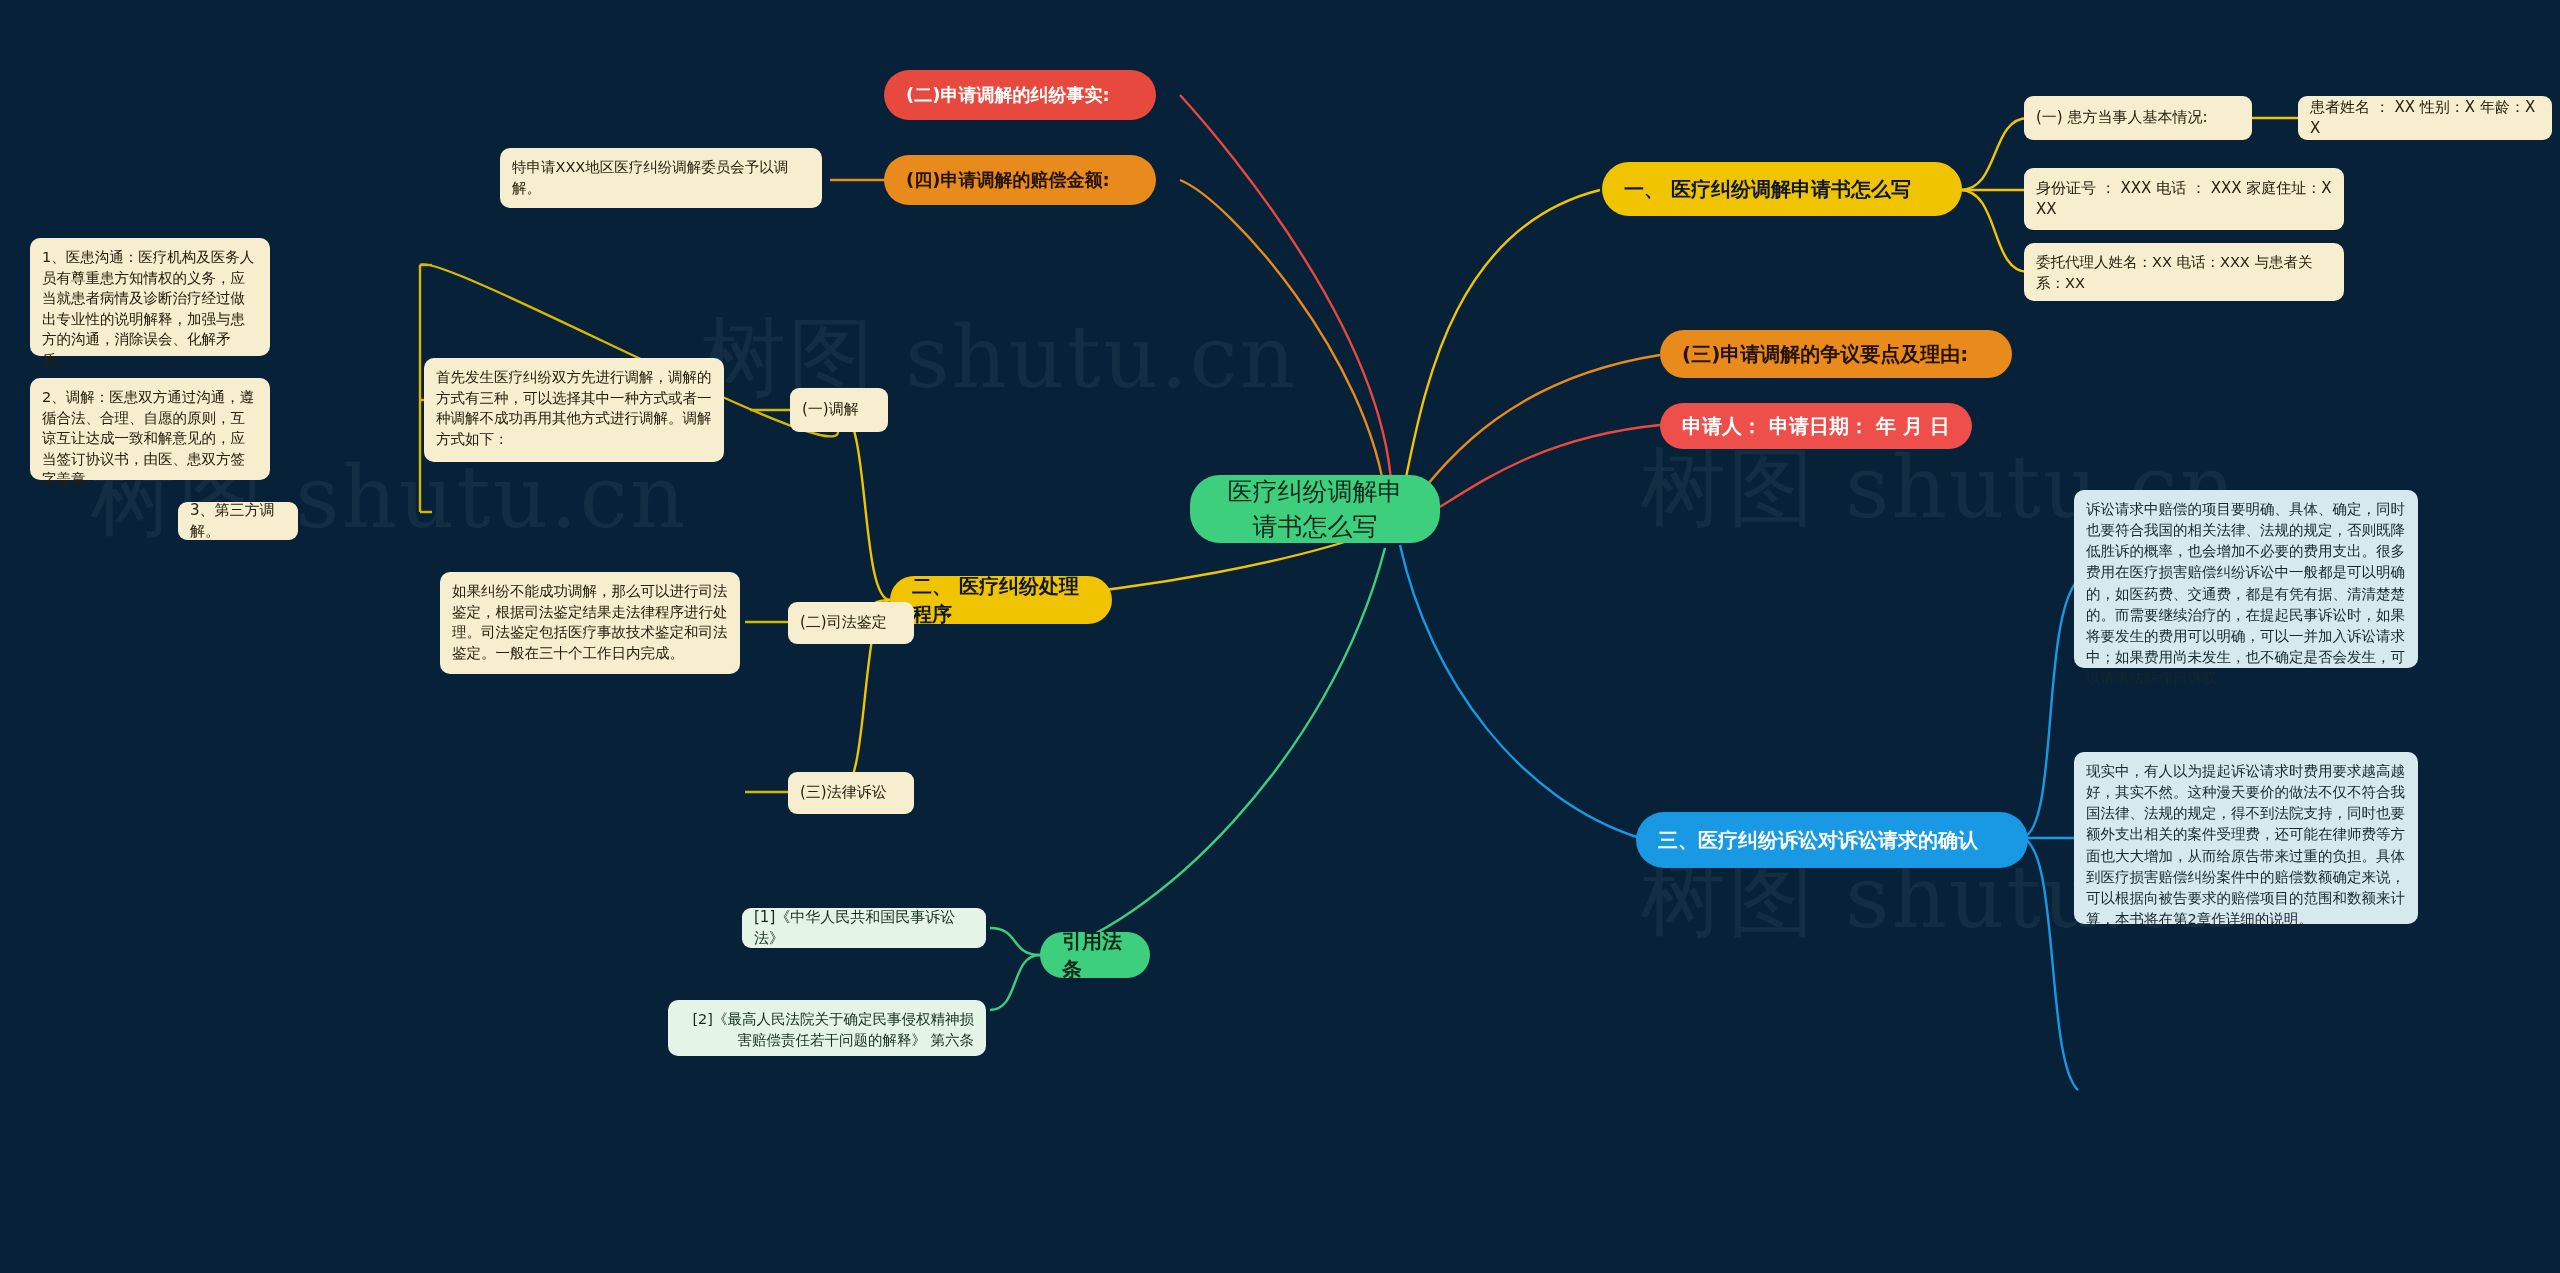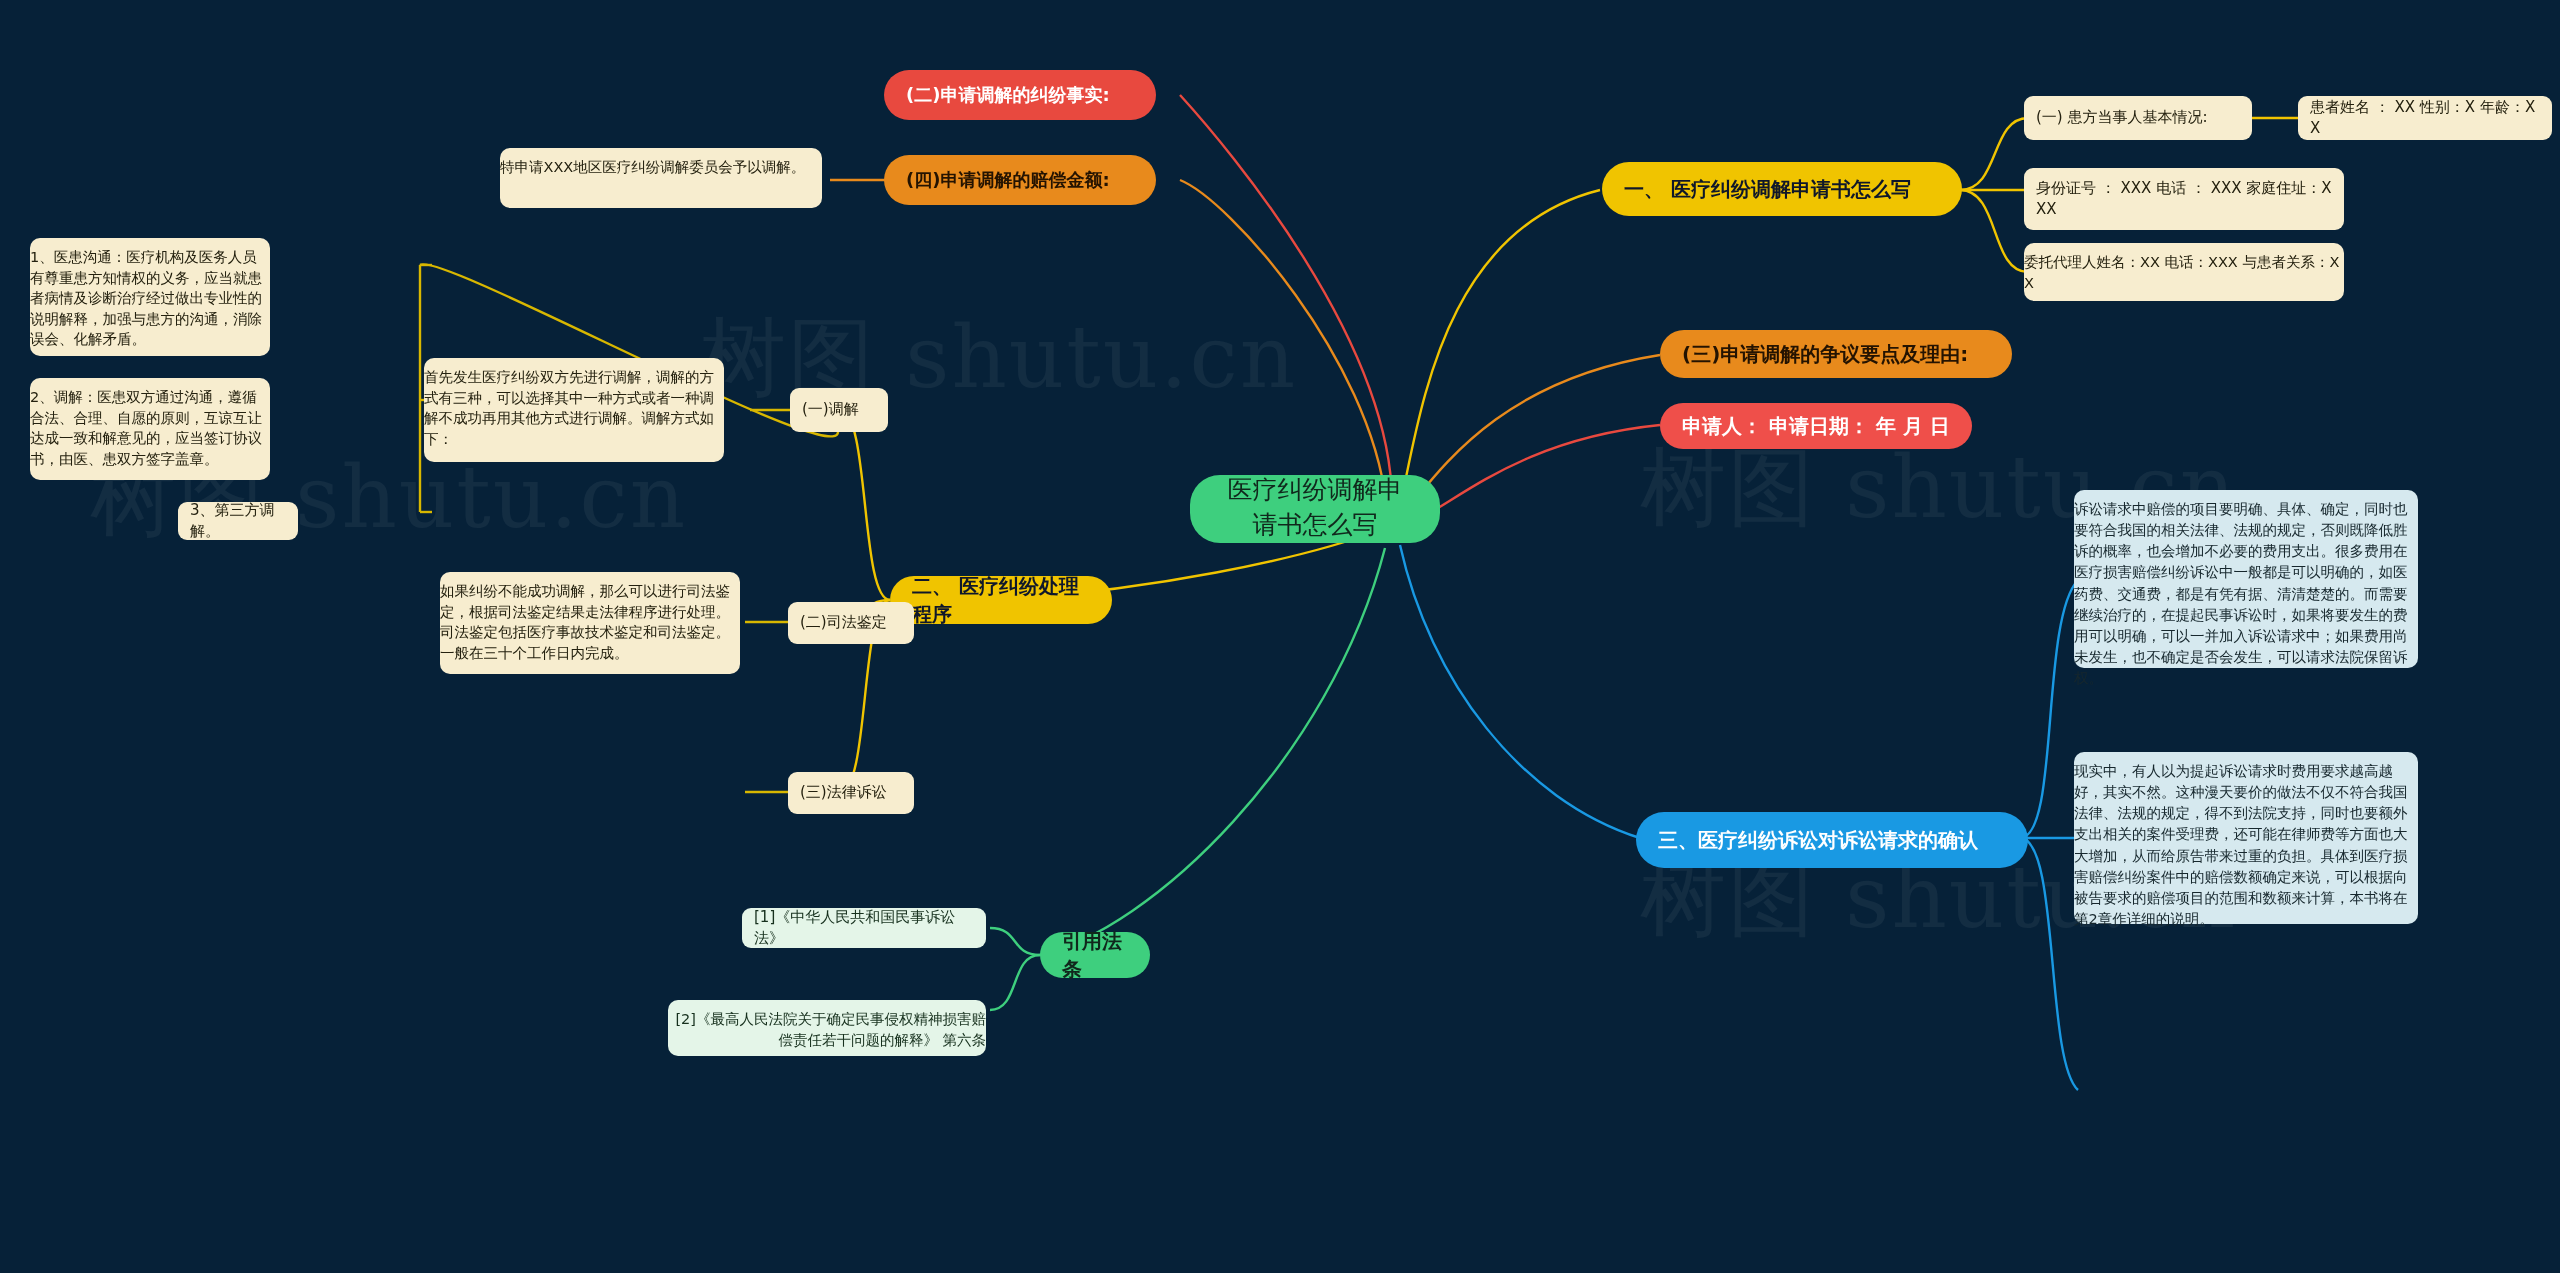--- a/index.html
+++ b/index.html
@@ -67,21 +67,21 @@
   .pill.orange  { background: #e88a1c; color: #241301; }
   .pill.red     { background: #e8493f; color: #ffffff; }
   .pill.redsoft { background: #ef4f4a; color: #ffffff; }
   .pill.blue    { background: #1999e3; color: #ffffff; }
   .pill.green   { background: #3ecf7e; color: #10281c; }
   
   .card {
     background: #f7edcf;
     color: #24210f;
     border-radius: 10px;
-    padding: 9px 0;
+    padding: 9px 12px;
     font-size: 14.5px;
     align-items: flex-start;
   }
   .card.tag {
     background: #f7edcf;
     border-radius: 9px;
     padding: 7px 12px;
     font-size: 15px;
     align-items: center;
   }
@@ -151,21 +151,21 @@
 
       <path d="M2020 838 C2060 838 2040 620 2078 580" stroke="#1999e3"></path>
       <path d="M2020 838 C2060 838 2050 838 2078 838" stroke="#1999e3"></path>
       <path d="M2020 838 C2060 838 2045 1060 2078 1090" stroke="#1999e3"></path>
 
       <path d="M1040 955 C1010 955 1020 928 990 928" stroke="#3ecf7e"></path>
       <path d="M1040 955 C1010 955 1020 1010 990 1010" stroke="#3ecf7e"></path>
     </g>
   </svg>
 
-  <div class="node root" style="left:1190px; top:475px; width:250px; height:68px;font-family:Liberation Mono, monospace;">医疗纠纷调解申请书怎么写</div>
+  <div class="node root" style="left:1190px; top:475px; width:250px; height:68px;">医疗纠纷调解申请书怎么写</div>
 
   <div class="node pill red" style="left:884px; top:70px; width:272px; height:50px;">(二)申请调解的纠纷事实:</div>
 
   <div class="node pill orange" style="left:884px; top:155px; width:272px; height:50px;">(四)申请调解的赔偿金额:</div>
 
   <div class="node card" style="left:500px; top:148px; width:322px; height:60px;">特申请XXX地区医疗纠纷调解委员会予以调解。</div>
 
   <div class="node pill yellow" style="left:1602px; top:162px; width:360px; height:54px; font-size:20px;">一、 医疗纠纷调解申请书怎么写</div>
 
   <div class="node card tag" style="left:2024px; top:96px; width:228px; height:44px;">(一) 患方当事人基本情况:</div>

